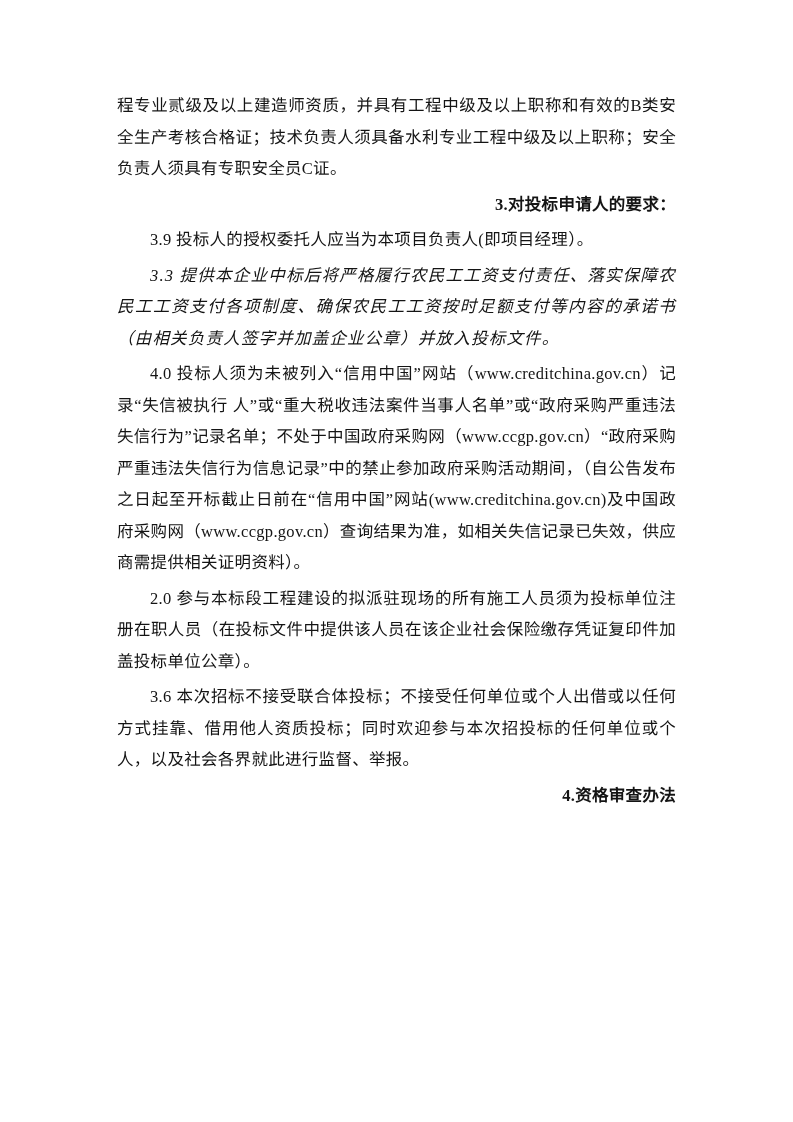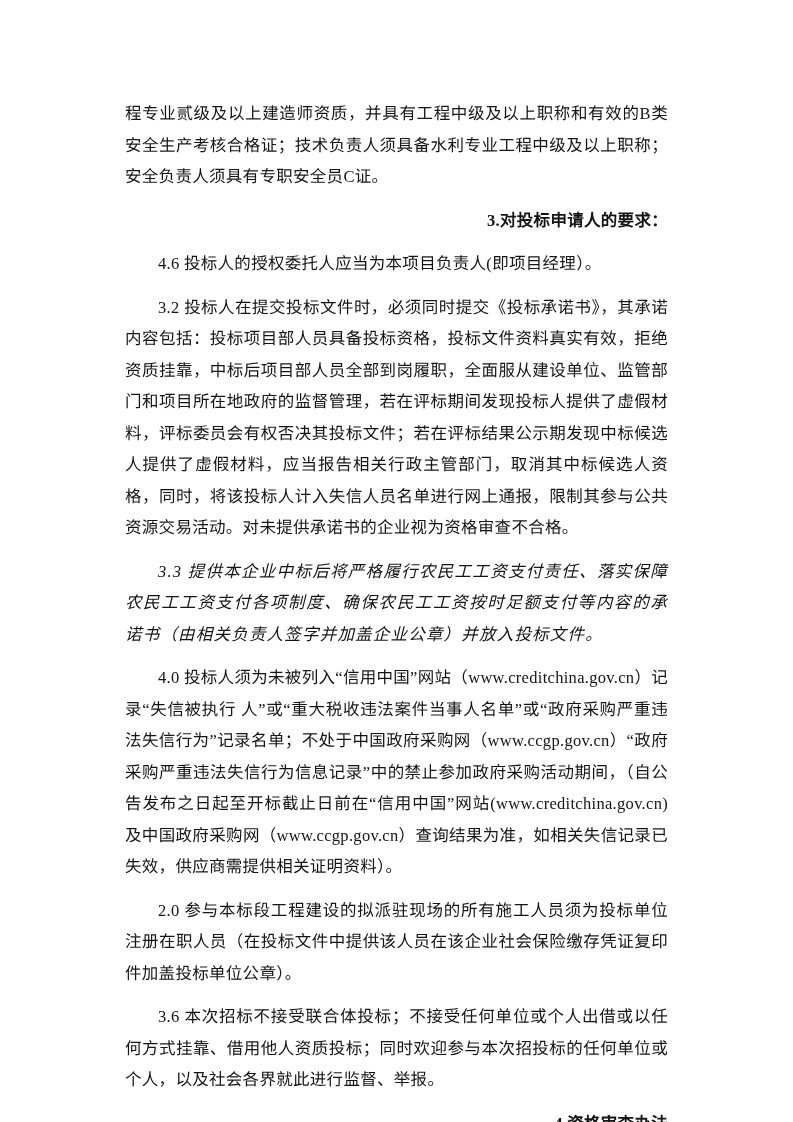--- a/index.html
+++ b/index.html
@@ -19,21 +19,21 @@
     position: absolute;
     top: 0;
     left: 0;
     width: 793px;
     height: 1122px;
     box-sizing: border-box;
     background: #ffffff;
     padding: 86px 113px 0 113px;
   }
   .doc p {
-    margin: 12px;
+    margin: 4px;
     font-size: 16.5px;
     line-height: 31.5px;
     text-align: justify;
     text-indent: 2em;
     letter-spacing: 0.3px;
     word-break: break-all;
   }
   .doc p.cont {
     text-indent: 0;
   }
@@ -46,21 +46,20 @@
     font-style: italic;
   }
 </style>
 </head>
 <body>
 
 <div class="page">
   <div class="doc">
     <p class="cont">程专业贰级及以上建造师资质，并具有工程中级及以上职称和有效的B类安全生产考核合格证；技术负责人须具备水利专业工程中级及以上职称；安全负责人须具有专职安全员C证。</p>
     <p class="heading">3.对投标申请人的要求：</p>
-    <p>4.6 投标人的授权委托人应当为本项目负责人(即项目经理）。</p>
-    <p>3.2 投标人在提交投标文件时，必须同时提交《投标承诺书》，其承诺内容包括：投标项目部人员具备投标资格，投标文件资料真实有效，拒绝资质挂靠，中标后项目部人员全部到岗履职，全面服从建设单位、监管部门和项目所在地政府的监督管理，若在评标期间发现投标人提供了虚假材料，评标委员会有权否决其投标文件；若在评标结果公示期发现中标候选人提供了虚假材料，应当报告相关行政主管部门，取消其中标候选人资格，同时，将该投标人计入失信人员名单进行网上通报，限制其参与公共资源交易活动。对未提供承诺书的企业视为资格审查不合格。</p>
+    <p>3.9 投标人的授权委托人应当为本项目负责人(即项目经理）。</p>
     <p class="wide">3.3 提供本企业中标后将严格履行农民工工资支付责任、落实保障农民工工资支付各项制度、确保农民工工资按时足额支付等内容的承诺书（由相关负责人签字并加盖企业公章）并放入投标文件。</p>
     <p>4.0 投标人须为未被列入“信用中国”网站（www.creditchina.gov.cn）记录“失信被执行 人”或“重大税收违法案件当事人名单”或“政府采购严重违法失信行为”记录名单；不处于中国政府采购网（www.ccgp.gov.cn）“政府采购严重违法失信行为信息记录”中的禁止参加政府采购活动期间，（自公告发布之日起至开标截止日前在“信用中国”网站(www.creditchina.gov.cn)及中国政府采购网（www.ccgp.gov.cn）查询结果为准，如相关失信记录已失效，供应商需提供相关证明资料）。</p>
     <p>2.0 参与本标段工程建设的拟派驻现场的所有施工人员须为投标单位注册在职人员（在投标文件中提供该人员在该企业社会保险缴存凭证复印件加盖投标单位公章）。</p>
     <p>3.6 本次招标不接受联合体投标；不接受任何单位或个人出借或以任何方式挂靠、借用他人资质投标；同时欢迎参与本次招投标的任何单位或个人，以及社会各界就此进行监督、举报。</p>
     <p class="heading">4.资格审查办法</p>
   </div>
 </div>
 
 </body></html>

